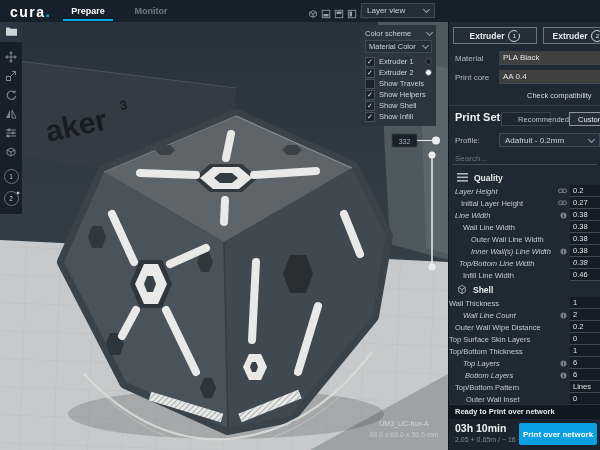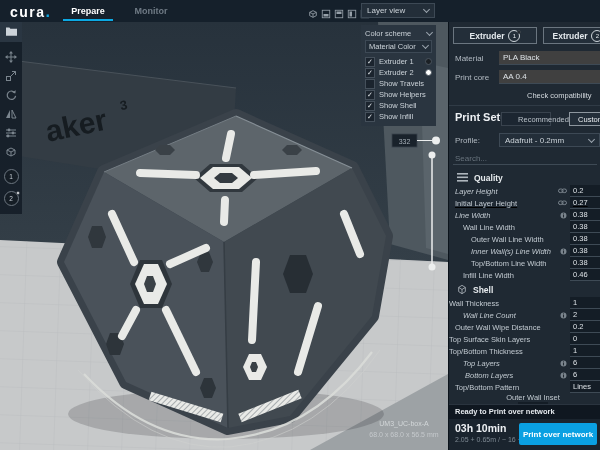--- a/index.html
+++ b/index.html
@@ -364,21 +364,21 @@
           <span class="lbl it">Layer Height</span>
           <span class="sp"></span>
           <span class="rowicon">
             <svg width="9" height="6" viewBox="0 0 9 6">
               <rect x="0.5" y="1" width="4.6" height="3.6" rx="1.8" fill="none" stroke="#7b858e"></rect>
               <rect x="3.9" y="1" width="4.6" height="3.6" rx="1.8" fill="none" stroke="#7b858e"></rect>
             </svg>
           </span>
           <span class="vfield">0.2</span>
         </div>
-        <div class="srow" style="padding-left: 6px; text-decoration: underline;">
+        <div class="srow" style="padding-left: 12px;">
           <span class="lbl">Initial Layer Height</span>
           <span class="sp"></span>
           <span class="rowicon">
             <svg width="9" height="6" viewBox="0 0 9 6">
               <rect x="0.5" y="1" width="4.6" height="3.6" rx="1.8" fill="none" stroke="#7b858e"></rect>
               <rect x="3.9" y="1" width="4.6" height="3.6" rx="1.8" fill="none" stroke="#7b858e"></rect>
             </svg>
           </span>
           <span class="vfield">0.27</span>
         </div>
@@ -409,21 +409,21 @@
           <span class="sp"></span>
           <span class="rowicon">
             <svg width="7" height="7" viewBox="0 0 8 8">
               <circle cx="4" cy="4" r="3.4" fill="#7b858e"></circle>
               <rect x="3.4" y="3.2" width="1.2" height="3" fill="#222b33"></rect>
               <rect x="3.4" y="1.6" width="1.2" height="1.1" fill="#222b33"></rect>
             </svg>
           </span>
           <span class="vfield">0.38</span>
         </div>
-        <div class="srow" style="padding-left: 22px;">
+        <div class="srow" style="padding-left: 10px; font-style: italic;">
           <span class="lbl">Top/Bottom Line Width</span>
           <span class="sp"></span>
           <span class="vfield">0.38</span>
         </div>
         <div class="srow" style="padding-left: 14px;">
           <span class="lbl">Infill Line Width</span>
           <span class="sp"></span>
           <span class="vfield">0.46</span>
         </div>
         <div class="sec-head">
@@ -486,21 +486,21 @@
               <rect x="3.4" y="1.6" width="1.2" height="1.1" fill="#222b33"></rect>
             </svg>
           </span>
           <span class="vfield">6</span>
         </div>
         <div class="srow" style="padding-left: 6px;">
           <span class="lbl">Top/Bottom Pattern</span>
           <span class="sp"></span>
           <span class="vfield">Lines</span>
         </div>
-        <div class="srow" style="padding-left: 17px; flex-direction: column;">
+        <div class="srow" style="padding-left: 17px;">
           <span class="lbl">Outer Wall Inset</span>
           <span class="sp"></span>
           <span class="vfield">0</span>
         </div>
       </div>
 
     <div class="statusbar">Ready to Print over network</div>
     <div class="footer">
       <div class="time">03h 10min</div>
       <div class="mat-est">2.05 + 0.65m / ~ 16 + 5g</div>

